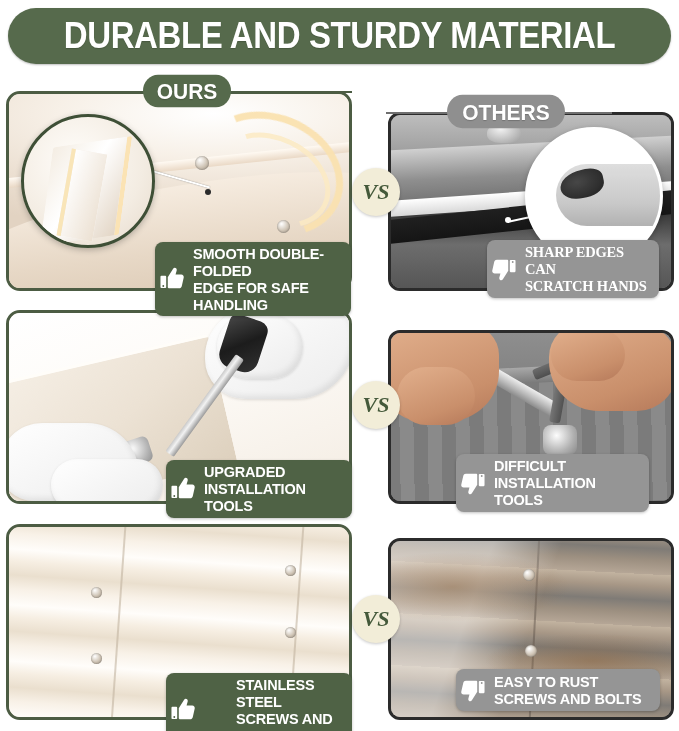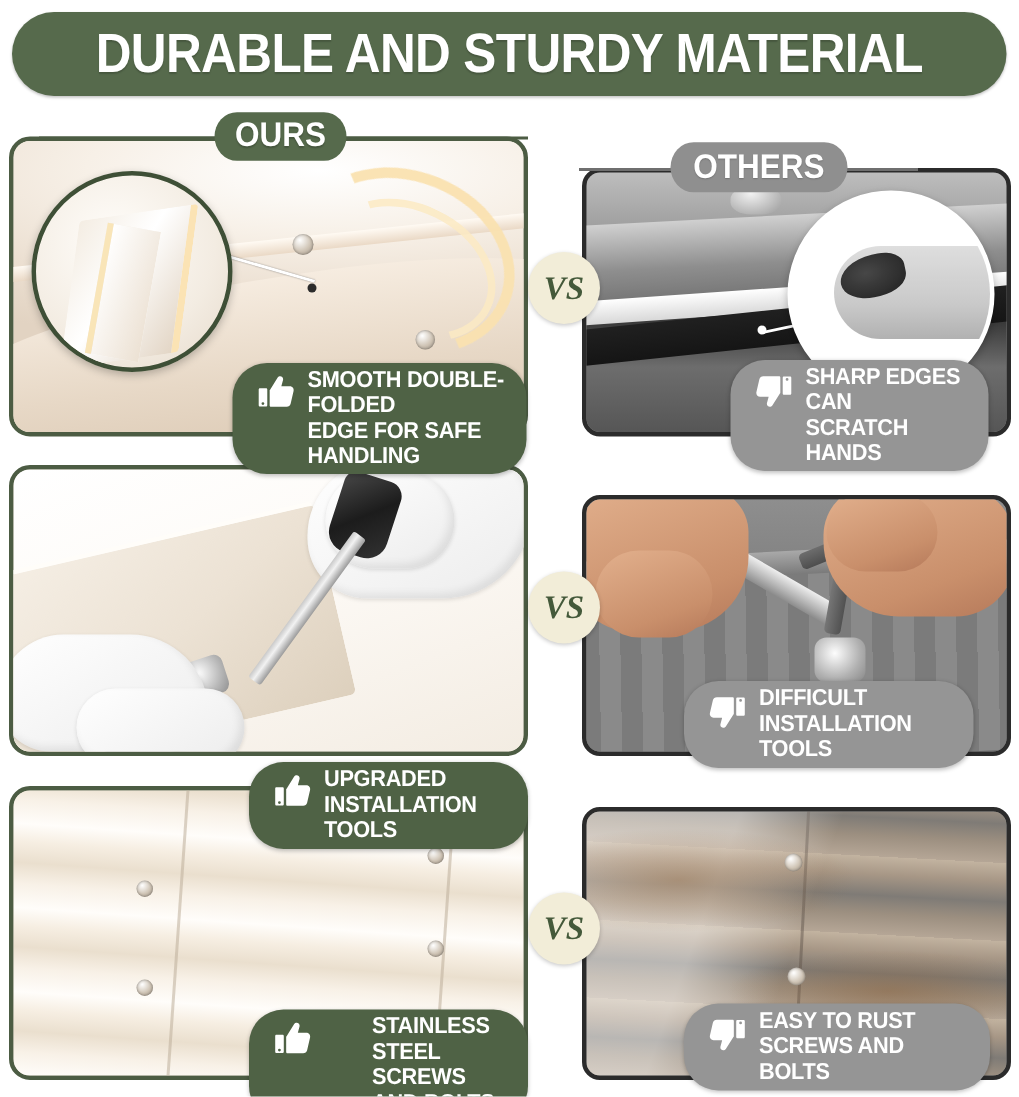--- a/index.html
+++ b/index.html
@@ -314,40 +314,40 @@
     font-style: italic;
     font-family: Liberation Serif, serif;
   }
   .vs1 { left: 352px; top: 168px; }
   .vs2 { left: 352px; top: 381px; }
   .vs3 { left: 352px; top: 595px; }
 
   
   .caption {
     position:absolute;
-    display:flex; 
-    border-radius: 23px;
-    padding: 5px 10px 5px 14px;
+    display:flex; align-items:center;
+    border-radius: 8px;
+    padding: 5px 10px 5px 2px;
     z-index: 15;
     box-shadow: 0 1px 3px rgba(0,0,0,0.25);
   }
   .cap-good { background: #4f6245; }
   .cap-bad  { background: #959595; }
   .cap-text {
     color:#ffffff; font-weight:bold; font-size:14.5px;
     line-height: 16px; letter-spacing:-0.2px;
     white-space: pre-line;
     transform: scaleY(1.06);
   }
   .thumb-ico { width:30px; height:30px; flex:0 0 30px; margin-right:6px; }
   .thumb-ico svg { width:30px; height:30px; display:block; }
 
   .cap1o { left:155px; top:242px; width:196px; }
-  .cap1t { left:487px; top:240px; width:172px; }
-  .cap2o { left:166px; top:460px; width:186px;margin-top:48px; }
+  .cap1t { left:487px; top:240px; width:172px;font-family:Liberation Serif, serif; }
+  .cap2o { left:166px; top:460px; width:186px; }
   .cap2t { left:456px; top:454px; width:193px; }
   .cap3o { left:166px; top:673px; width:186px;gap:32px; }
   .cap3t { left:456px; top:669px; width:204px; }
 </style>
 </head>
 <body>
 
 <div id="root">
 
   <div class="header-bar">

